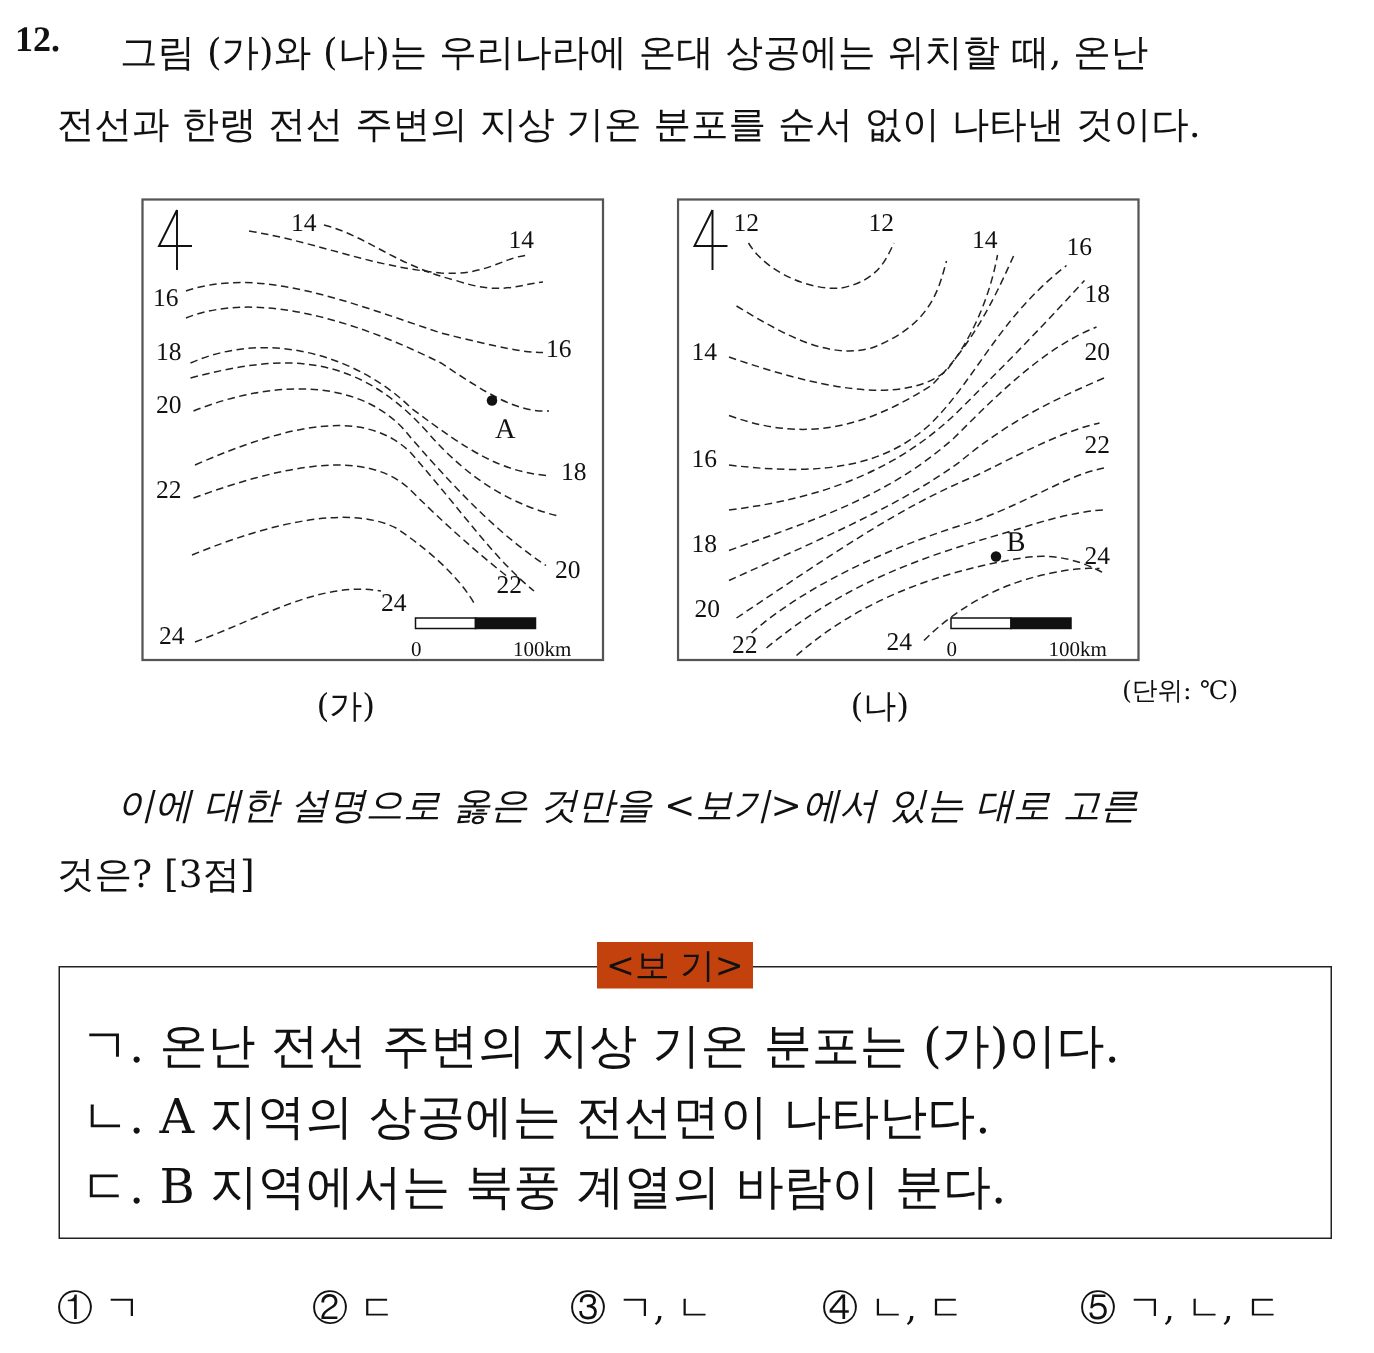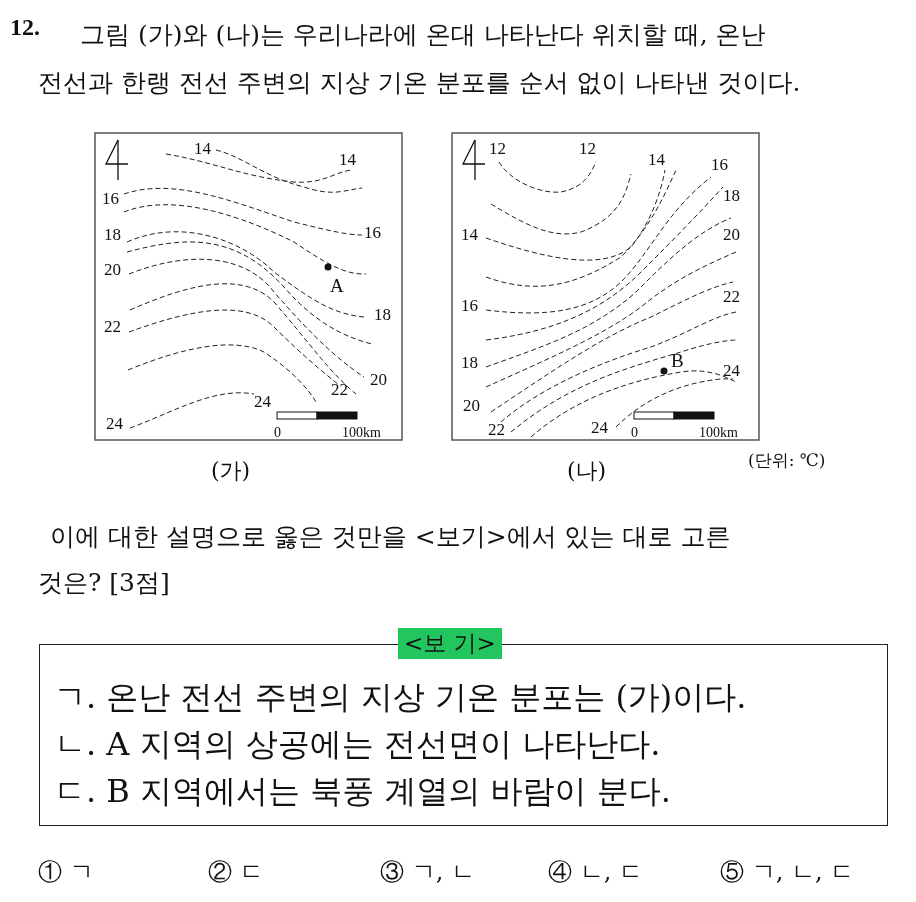--- a/index.html
+++ b/index.html
@@ -5,29 +5,29 @@
   html, body { margin:0; padding:0; background:#fff; }
   body { width:916px; height:902px; position:relative; overflow:hidden;
          font-family:"DejaVu Serif","Liberation Serif",serif; color:#111; }
   .abs { position:absolute; }
   .qnum { left:10px; top:14px; font-size:24px; font-weight:bold; font-family:"Liberation Serif",serif; }
   .qline { font-size:25px; letter-spacing:0px; white-space:nowrap; }
   .map { position:absolute;margin-left:16px; }
   .map svg { display:block; }
   .cap { font-size:22px; }
   .bogi-box { left:39px; top:644px; width:849px; height:182px; border:1.5px solid #222; box-sizing:border-box; }
-  .bogi-title { left:398px; top:628px; background:#22c55e; padding:0 6px; font-size:23px; }
+  .bogi-title { left:398px; top:628px; background:#c2410c; padding:0 6px; font-size:23px; }
   .bogi-item { left:54px; font-size:32px; white-space:nowrap; }
   .choice { top:856px; font-size:24px; white-space:nowrap; }
 </style>
 </head>
 <body>
 
 <div class="abs qnum">12.</div>
-<div class="abs qline" style="left:80px;top:18px;">그림 (가)와 (나)는 우리나라에 온대 나타난다 위치할 때, 온난</div>
+<div class="abs qline" style="left:80px;top:18px;">그림 (가)와 (나)는 우리나라에 온대 상공에는 위치할 때, 온난</div>
 <div class="abs qline" style="left:38px;top:66px;">전선과 한랭 전선 주변의 지상 기온 분포를 순서 없이 나타낸 것이다.</div>
 
 <div class="map" style="left:78px;top:132px;">
 <svg width="310" height="310" viewBox="0 0 310 310">
   <rect x="1" y="1" width="307" height="307" fill="#fff" stroke="#555" stroke-width="1.5"></rect>
   <g stroke="#111" stroke-width="1.3" fill="none">
     <path d="M24 8 L12 32 L34 32"></path>
         <path d="M24 8 L24 48"></path>
   </g>
   <g stroke="#222" stroke-width="1" fill="none" stroke-dasharray="5,3">
@@ -113,21 +113,21 @@
     <rect x="183" y="280" width="40" height="7" fill="#fff"></rect>
     <rect x="223" y="280" width="40" height="7" fill="#111"></rect>
   </g>
   <text x="180" y="305" font-family="Liberation Serif,serif" font-size="14" fill="#111">0</text>
   <text x="248" y="305" font-family="Liberation Serif,serif" font-size="14" fill="#111">100km</text>
 </svg>
 </div>
 <div class="abs" style="left:748px;top:416px;font-size:17px;margin-top:33px;">(단위: ℃)</div>
 <div class="abs cap" style="left:567px;top:456px;">(나)</div>
 
-<div class="abs qline" style="left:50px;top:520px;">이에 대한 설명으로 옳은 것만을 &lt;보기&gt;에서 있는 대로 고른</div>
+<div class="abs qline" style="left:78px;top:520px;font-style:italic;">이에 대한 설명으로 옳은 것만을 &lt;보기&gt;에서 있는 대로 고른</div>
 <div class="abs qline" style="left:38px;top:566px;">것은? [3점]</div>
 
 <div class="abs bogi-box"></div>
 <div class="abs bogi-title">&lt;보  기&gt;</div>
 <div class="abs bogi-item" style="top:676px;">ㄱ. 온난 전선 주변의 지상 기온 분포는 (가)이다.</div>
 <div class="abs bogi-item" style="top:723px;">ㄴ. A 지역의 상공에는 전선면이 나타난다.</div>
 <div class="abs bogi-item" style="top:770px;">ㄷ. B 지역에서는 북풍 계열의 바람이 분다.</div>
 
 <div class="abs choice" style="left:38px;">① ㄱ</div>
 <div class="abs choice" style="left:208px;">② ㄷ</div>

